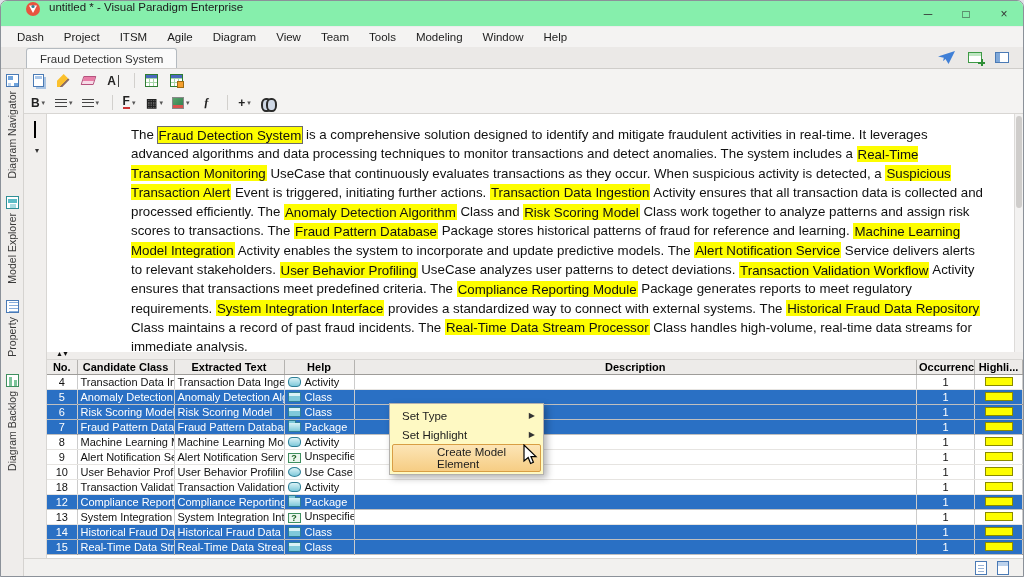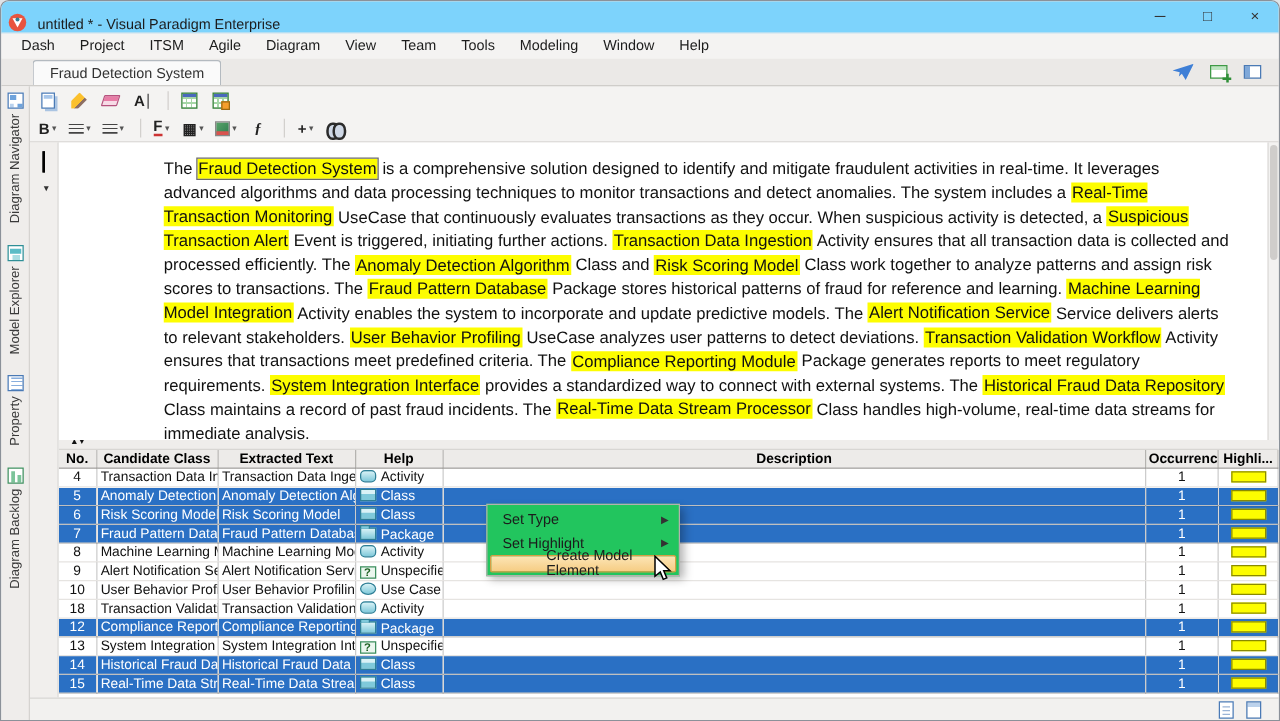--- a/index.html
+++ b/index.html
@@ -1,20 +1,20 @@
 <!DOCTYPE html>
 <html style="--sel: #2a70c4; --hl: #fdfd00; --menuhl: #f6cd84;"><head>
 <meta charset="utf-8">
 <style>
   * { box-sizing: border-box; margin: 0; padding: 0; }
   html,body { width:1024px; height:577px; background:#dfe3e8; font-family:"Liberation Sans","DejaVu Sans",sans-serif; }
   .screen { position:relative; width:1024px; height:577px; background:#f4f3f2; border:1px solid #8b9199; border-radius:7px 7px 0 0; overflow:hidden; }
 
   
-  .titlebar { height:26px; background:#7dd3fc; display:flex; align-items:flex-end; padding-left:5px; border-bottom:1px solid #ececec; }
+  .titlebar { height:26px; background:#86efac; display:flex; align-items:flex-start; padding-left:24px; border-bottom:1px solid #ececec; }
   .logo { width:16px; height:16px; display:inline-flex; }
   .title { font-size:11.5px; color:#1c1c1c; margin-left:8px; }
   .wctrls { margin-left:auto; display:flex; height:26px; }
   .wbtn { width:38px; height:26px; display:flex; align-items:center; justify-content:center; font-size:12px; color:#333; }
 
   
   .menubar { height:20px; background:#f4f3f2; display:flex; align-items:center; padding-left:6px; }
   .menu-item { padding:2px 10px; font-size:11.5px; color:#1c1c1c;text-align:right; }
 
   
@@ -105,24 +105,24 @@
   .ti-package::before { content:""; position:absolute; top:-3px; left:-1px; width:6px; height:2px; background:#7fc9da; border:1px solid #2f7f96; border-bottom:none; }
   .ti-usecase { border-radius:50%; }
   .ti-unspec { background:#eaf6ee; border-color:#3e8f5f; text-align:center; font-size:9px; line-height:9px; font-weight:bold; color:#1b5e20; }
   .hlsw { width:28px; height:9px; border:1px solid #8a8a00; margin:0 auto; }
 
   
   .statusbar { position:absolute; left:0; right:0; bottom:0; height:18px; background:#f2f1ef; border-top:1px solid #d8d6d3; display:flex; align-items:center; }
   .sb-icons { margin-left:auto; display:flex; gap:10px; padding-right:14px; }
 
   
-  .context-menu { position:absolute; left:388px; top:402px; width:155px; background:#22c55e; border:1px solid #b3b1ae; box-shadow:3px 3px 7px rgba(0,0,0,.3); padding:2px; z-index:40; }
+  .context-menu { position:absolute; left:388px; top:402px; width:155px; background:#fef9c3; border:1px solid #b3b1ae; box-shadow:3px 3px 7px rgba(0,0,0,.3); padding:2px; z-index:40; }
   .cm-item { height:19px; display:flex; align-items:center; padding:0 6px 0 10px; font-size:11.5px; color:#1c1c1c; position:relative; }
   .cm-item .arrow { margin-left:auto; font-size:8px; color:#333; }
-  .cm-item.hl-item { background:linear-gradient(#fce5b6,var(--menuhl,#f6cd84)); border:1px solid #d89e44; border-radius:2px; height:14px;padding-left:44px; }
+  .cm-item.hl-item { background:linear-gradient(#fce5b6,var(--menuhl,#f6cd84)); border:1px solid #d89e44; border-radius:2px; height:28px;padding-left:44px; }
   .cm-item .mi { display:inline-flex; width:14px; margin-right:4px; margin-left:-4px; }
   .cursor-svg { position:absolute; left:521px; top:443px; z-index:50; }
 </style>
 </head>
 <body>
 
 <div class="screen" data-name="app-window">
 
   <div class="titlebar" data-name="title-bar">
     <span class="logo" data-name="app-logo-icon">

